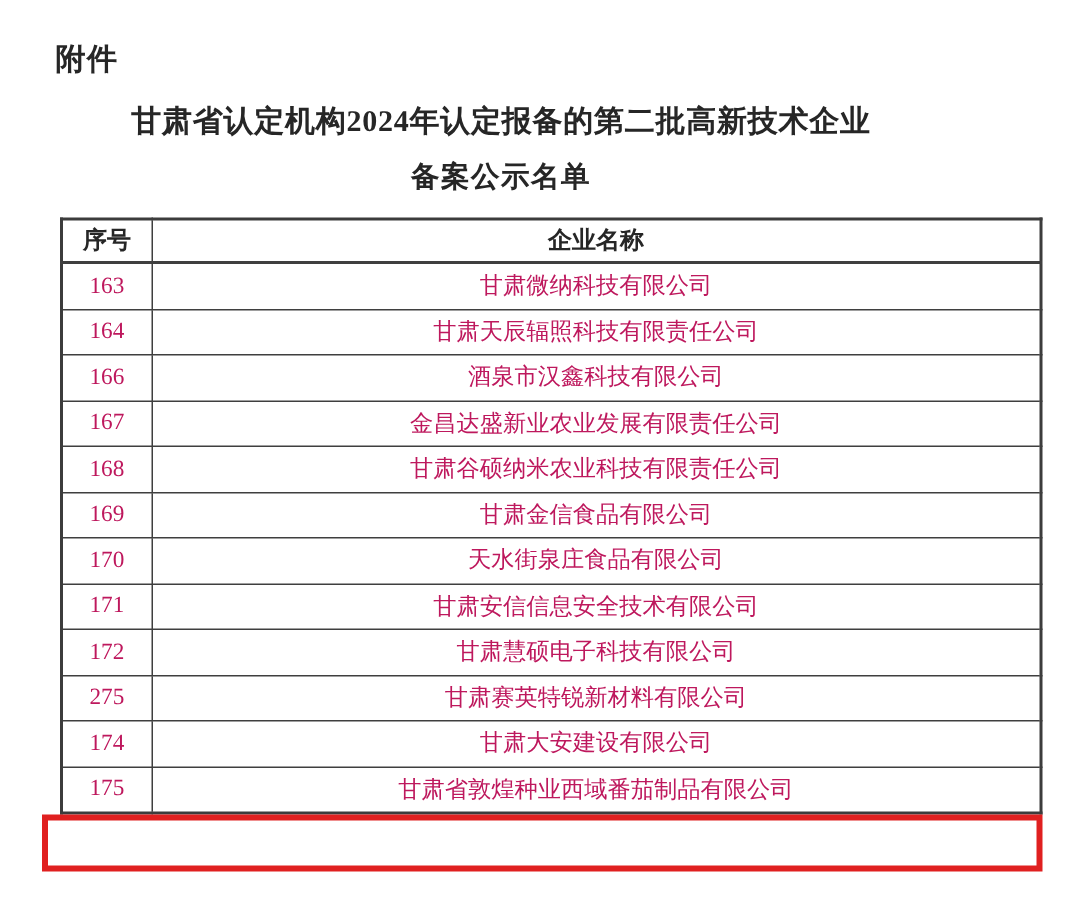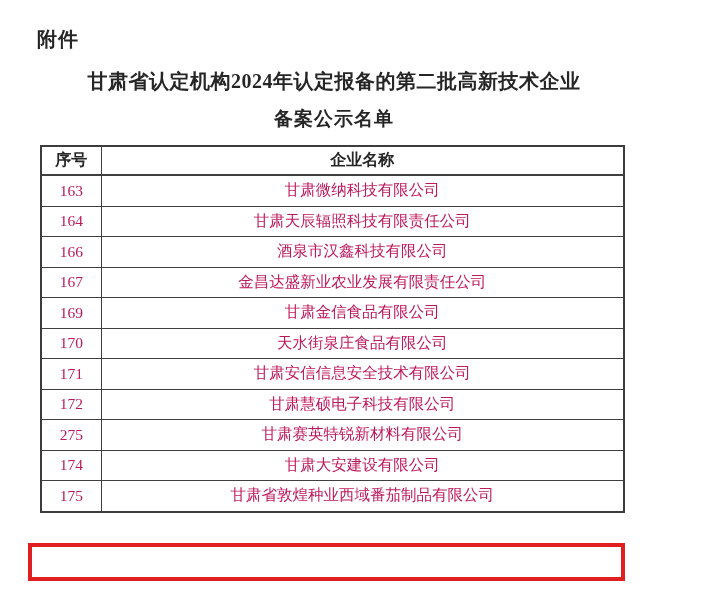--- a/index.html
+++ b/index.html
@@ -40,21 +40,21 @@
     margin-top: 12px;
     font-size: 19px;
     font-weight: 700;
     line-height: 26px;
     letter-spacing: 1px;
   }
   .table-wrap {
     position: absolute;
     left: 40px;
     top: 145px;
-    width: 585px;
+    width: 655px;
   }
   table.company-table {
     width: 100%;
     border-collapse: collapse;
     table-layout: fixed;
     border: 2px solid #3c3c3c;
   }
   table.company-table th,
   table.company-table td {
     border: 1.5px solid #3f3f3f;
@@ -122,20 +122,24 @@
         </tr>
         <tr>
           <td>166</td>
           <td>酒泉市汉鑫科技有限公司</td>
         </tr>
         <tr>
           <td>167</td>
           <td>金昌达盛新业农业发展有限责任公司</td>
         </tr>
         <tr>
+          <td>168</td>
+          <td>甘肃谷硕纳米农业科技有限责任公司</td>
+        </tr>
+        <tr>
           <td>169</td>
           <td>甘肃金信食品有限公司</td>
         </tr>
         <tr>
           <td>170</td>
           <td>天水街泉庄食品有限公司</td>
         </tr>
         <tr>
           <td>171</td>
           <td>甘肃安信信息安全技术有限公司</td>

